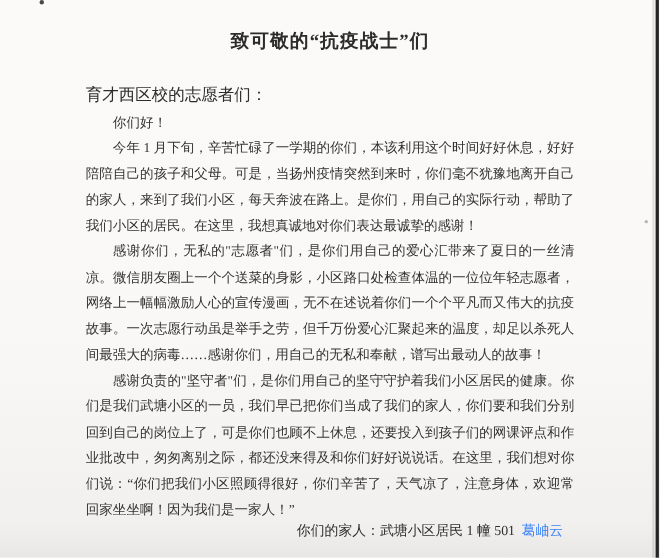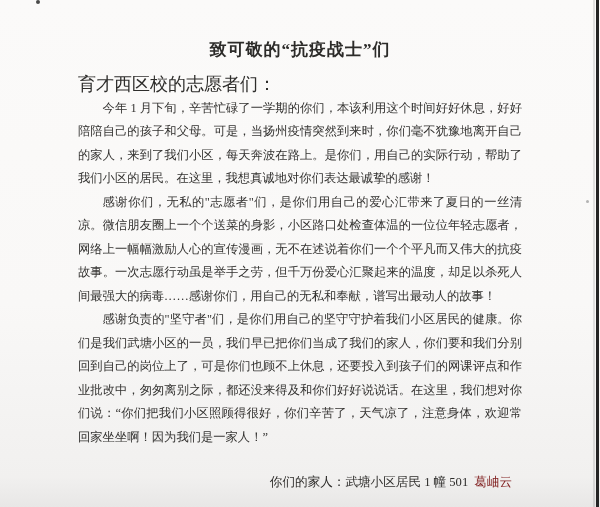--- a/index.html
+++ b/index.html
@@ -42,35 +42,35 @@
     left: 586px;
     top: 200px;
     width: 3px;
     height: 3px;
     border-radius: 50%;
     background: #b3b3b3;
   }
   .letter {
     position: absolute;
     left: 78px;
-    top: 12px;
+    top: 0;
     width: 444px;
     color: #32312f;
   }
   .title {
     margin: 26px 0 0 0;
     text-align: center;
     font-size: 17px;
     font-weight: bold;
     letter-spacing: 1px;
     color: #2c2b29;
   }
   .salutation {
-    margin-top: 12px;
-    font-size: 18px;
+    margin-top: 27px;
+    font-size: 15px;
     line-height: 23.5px;
     color: #2e2d2b;
   }
   .body-text {
     font-size: 12.3px;
     line-height: 23.5px;
     text-align: justify;
     color: #333230;
   }
   .body-text p {
@@ -86,38 +86,39 @@
     top: 474px;
     width: 444px;
     text-align: right;
     padding-right: 10px;
     box-sizing: border-box;
     font-size: 12.6px;
     color: #2e2d2b;
     white-space: nowrap;
   }
   .signature .sig-name {
-    color: #7f1d1d;
+    color: #3b82f6;
     margin-left: 6px;
   }
 </style>
 </head>
 <body>
 
 <div>
 
   <div class="scan-speck-top"></div>
   <div class="scan-speck-mid"></div>
 
   <div class="letter">
     <div class="title">致可敬的“抗疫战士”们</div>
 
     <div class="salutation">育才西区校的志愿者们：</div>
 
     <div class="body-text">
+      <p class="greeting">你们好！</p>
       <p>今年 1 月下旬，辛苦忙碌了一学期的你们，本该利用这个时间好好休息，好好陪陪自己的孩子和父母。可是，当扬州疫情突然到来时，你们毫不犹豫地离开自己的家人，来到了我们小区，每天奔波在路上。是你们，用自己的实际行动，帮助了我们小区的居民。在这里，我想真诚地对你们表达最诚挚的感谢！</p>
       <p>感谢你们，无私的"志愿者"们，是你们用自己的爱心汇带来了夏日的一丝清凉。微信朋友圈上一个个送菜的身影，小区路口处检查体温的一位位年轻志愿者，网络上一幅幅激励人心的宣传漫画，无不在述说着你们一个个平凡而又伟大的抗疫故事。一次志愿行动虽是举手之劳，但千万份爱心汇聚起来的温度，却足以杀死人间最强大的病毒……感谢你们，用自己的无私和奉献，谱写出最动人的故事！</p>
       <p>感谢负责的"坚守者"们，是你们用自己的坚守守护着我们小区居民的健康。你们是我们武塘小区的一员，我们早已把你们当成了我们的家人，你们要和我们分别回到自己的岗位上了，可是你们也顾不上休息，还要投入到孩子们的网课评点和作业批改中，匆匆离别之际，都还没来得及和你们好好说说话。在这里，我们想对你们说：“你们把我们小区照顾得很好，你们辛苦了，天气凉了，注意身体，欢迎常回家坐坐啊！因为我们是一家人！”</p>
     </div>
   </div>
 
   <div class="signature">
     <span>你们的家人：武塘小区居民 1 幢 501</span><span class="sig-name">葛岫云</span>
   </div>
 

